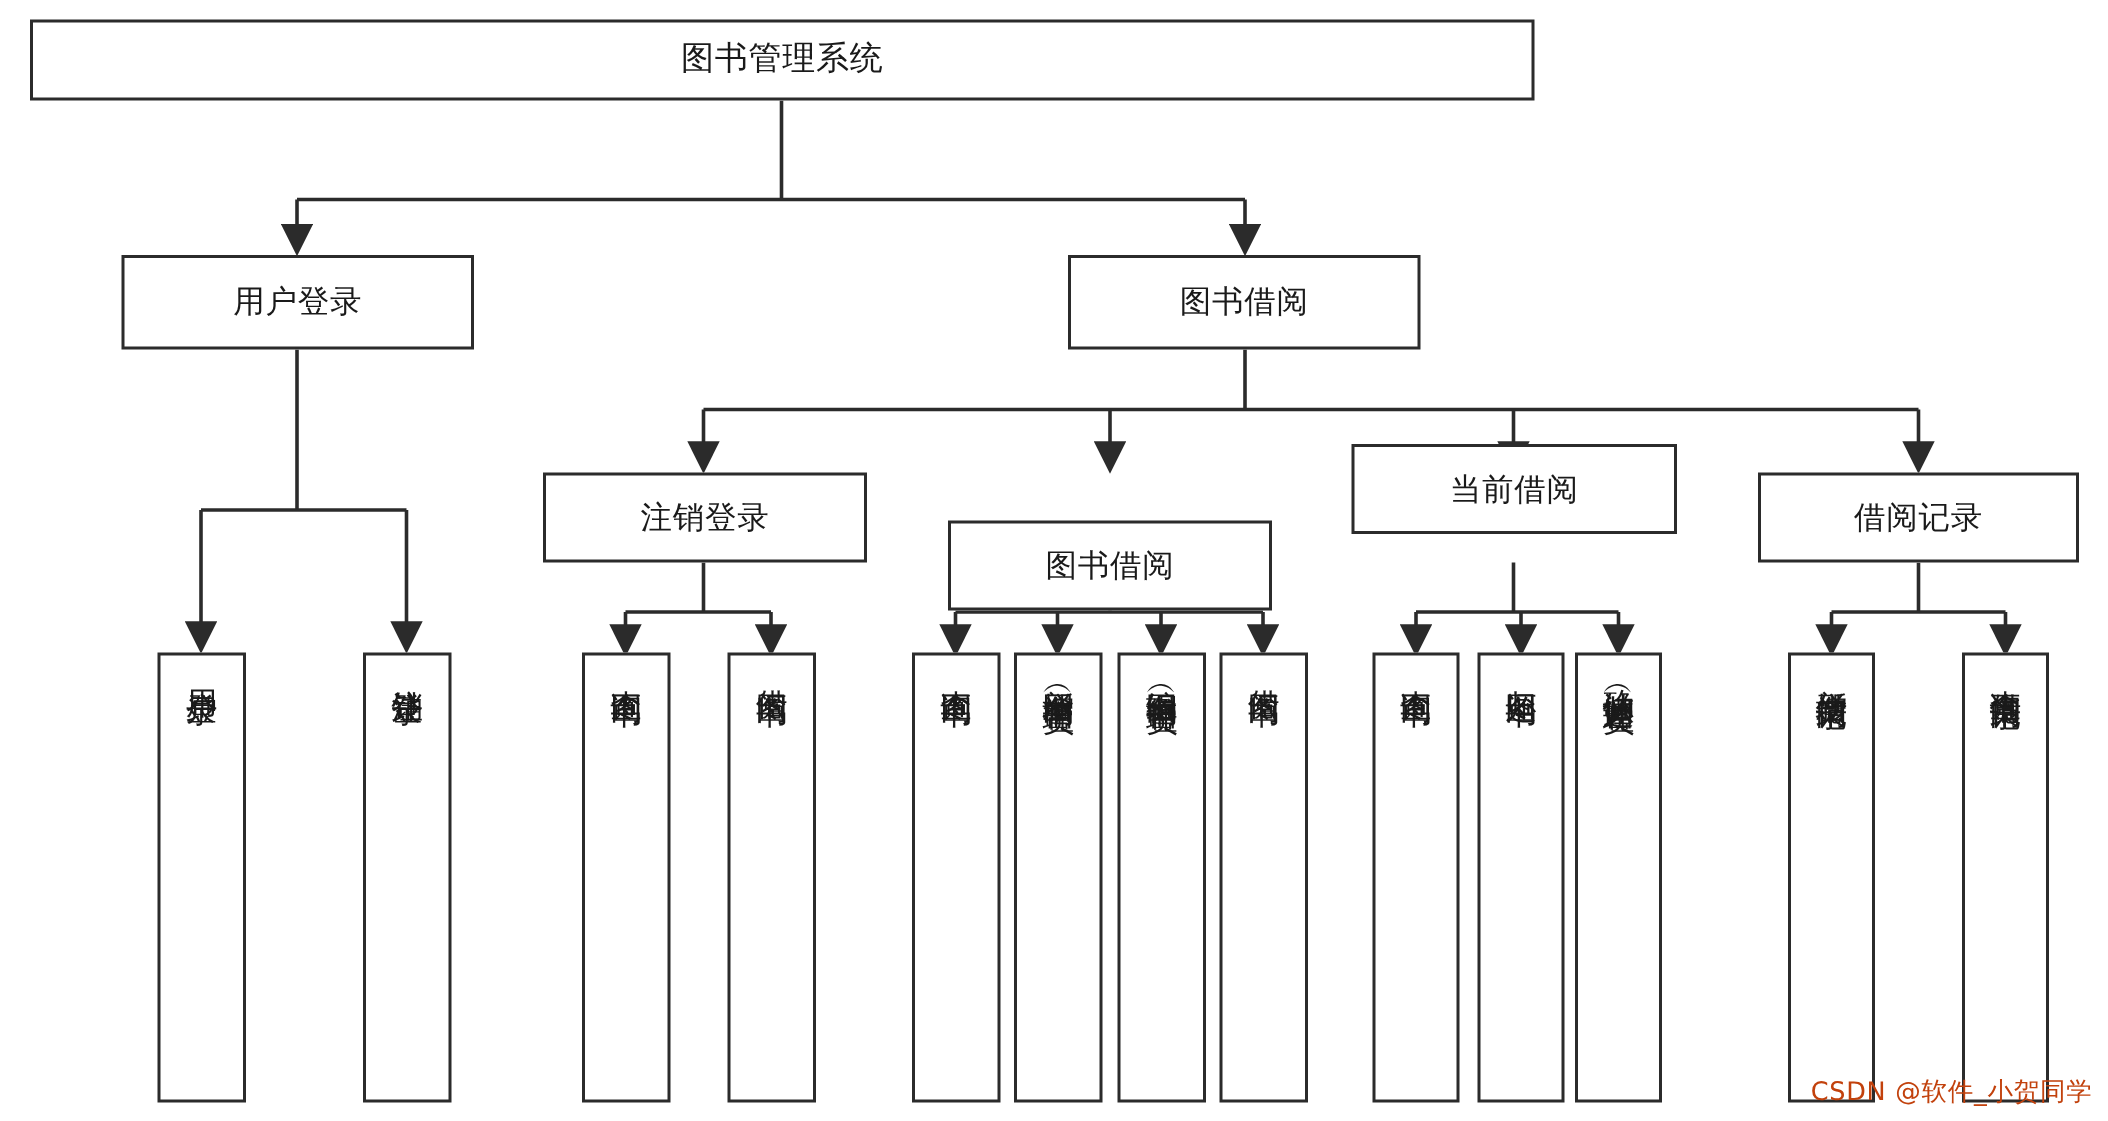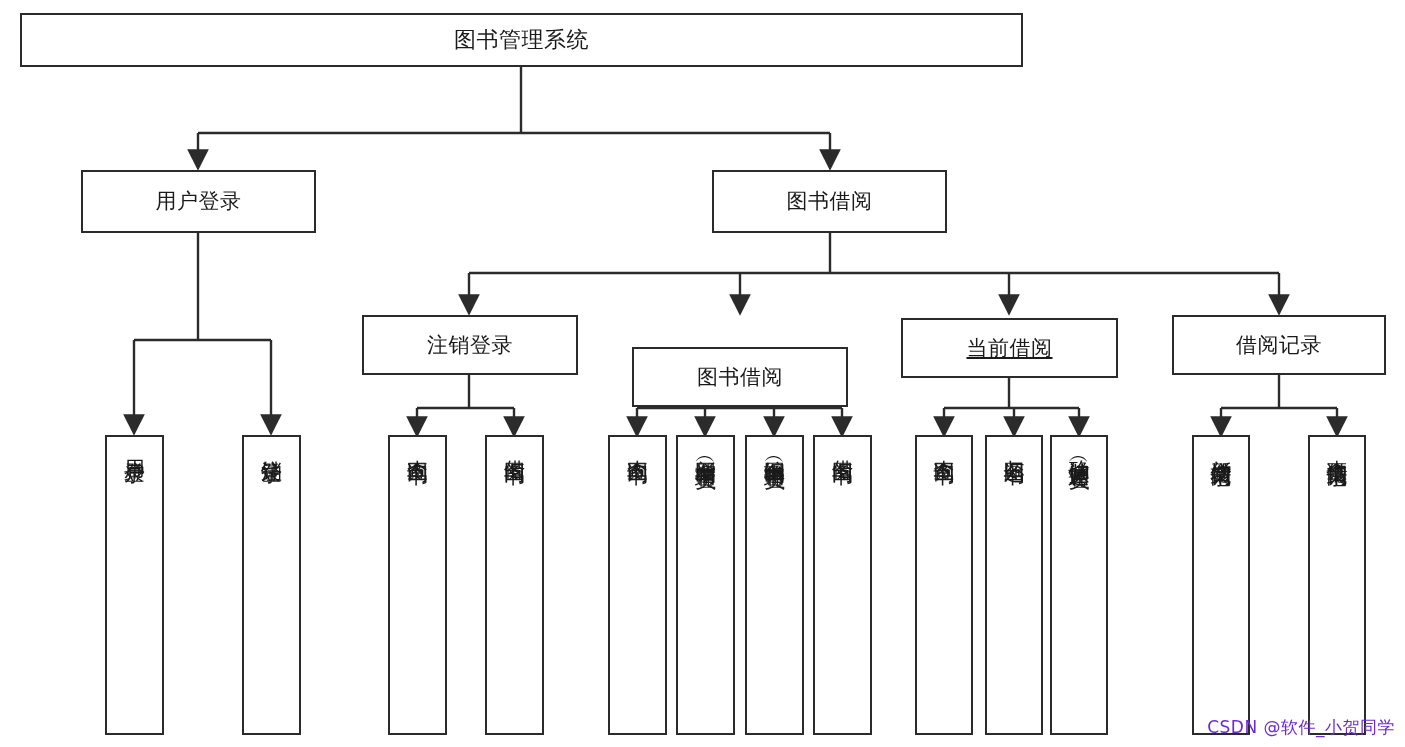--- a/index.html
+++ b/index.html
@@ -58,21 +58,21 @@
     font-size: 21px;
     line-height: 1.05;
     letter-spacing: 1.5px;
     white-space: nowrap;
   }
   .watermark {
     position: absolute;
     right: 10px;
     bottom: 8px;
     font-size: 17px;
-    color: #6d28d9;
+    color: #c2410c;
     z-index: 3;
     white-space: nowrap;
     letter-spacing: 0.5px;
   }
 </style>
 </head>
 <body>
 
 <div id="canvas">
 
@@ -136,21 +136,21 @@
   <div class="node horizontal" style="left:712px; top:170px; width:235px; height:63px;">
     <span class="node-label">图书借阅</span>
   </div>
 
   <div class="node horizontal" style="left:362px; top:315px; width:216px; height:60px;">
     <span class="node-label">注销登录</span>
   </div>
   <div class="node horizontal" style="left:632px; top:315px; width:216px; height:60px;margin-top:32px;">
     <span class="node-label">图书借阅</span>
   </div>
-  <div class="node horizontal" style="left:901px; top:318px; width:217px; height:60px;text-decoration:underline;">
+  <div class="node horizontal" style="left:901px; top:296px; width:217px; height:60px;">
     <span class="node-label">当前借阅</span>
   </div>
   <div class="node horizontal" style="left:1172px; top:315px; width:214px; height:60px;">
     <span class="node-label">借阅记录</span>
   </div>
 
   <div class="node vertical" style="left:105px; top:435px; width:59px; height:300px;">
     <span class="node-label">用户登录</span>
   </div>
   <div class="node vertical" style="left:242px; top:435px; width:59px; height:300px;">

